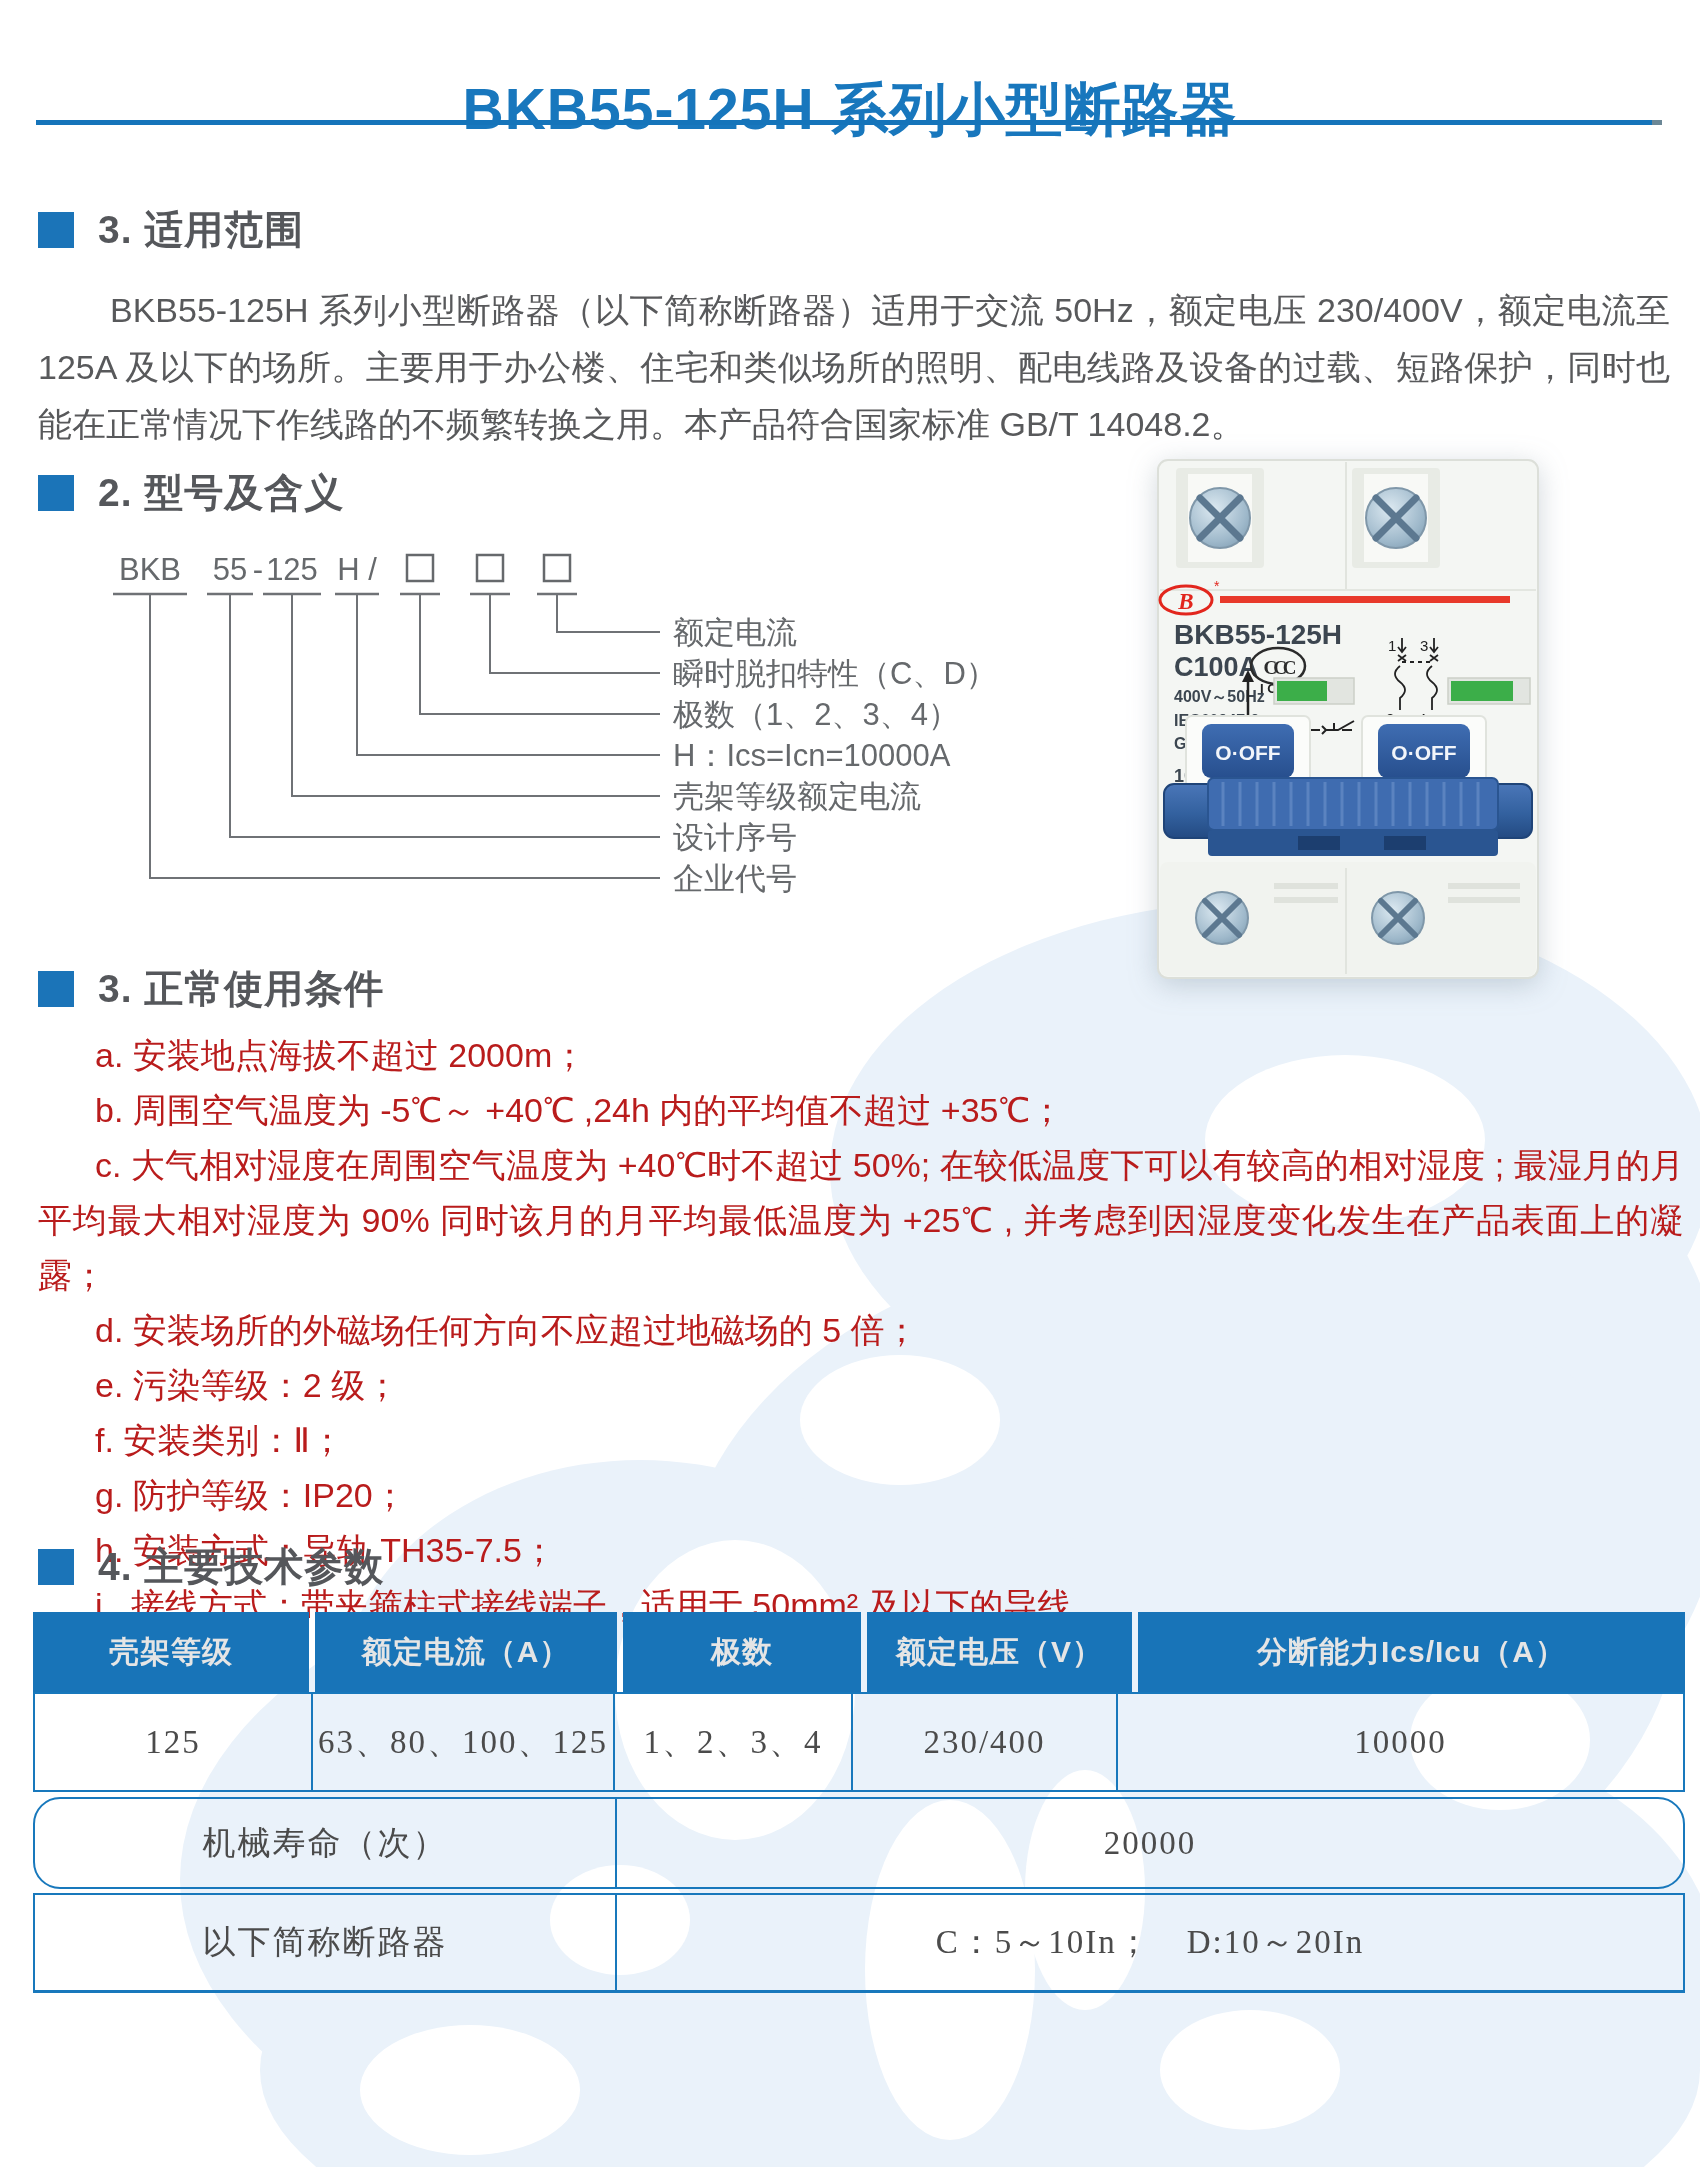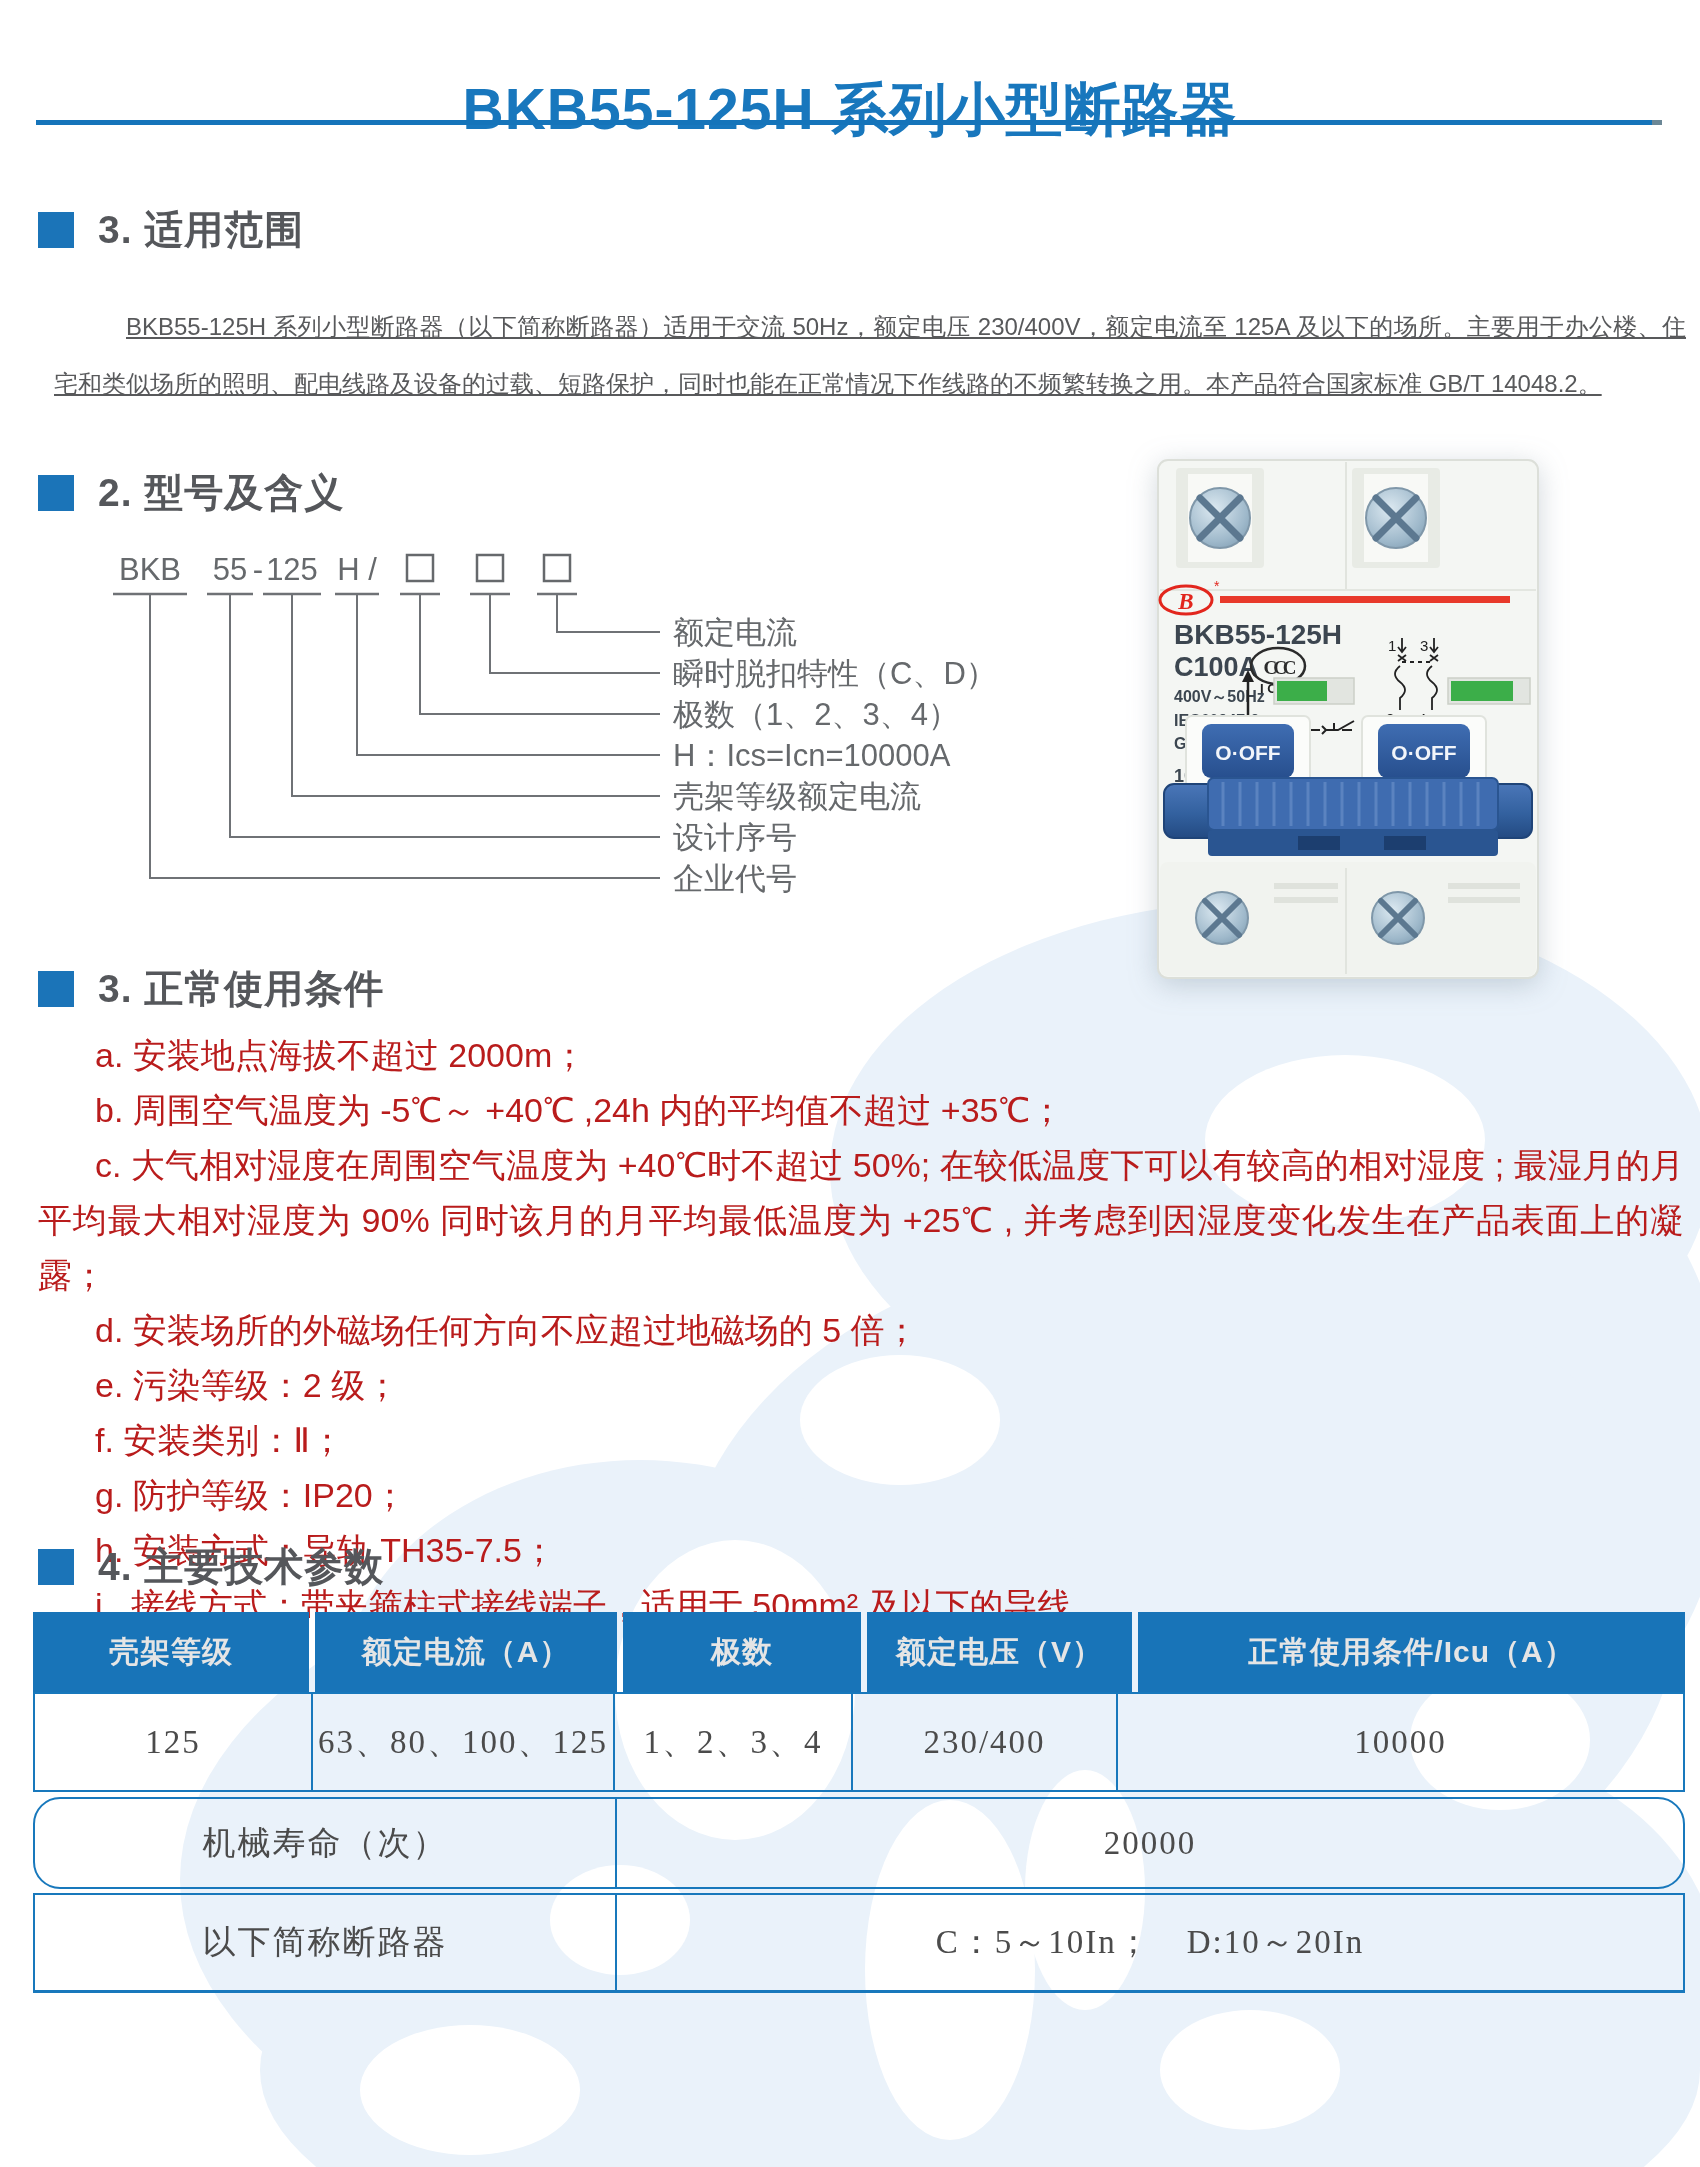--- a/index.html
+++ b/index.html
@@ -10,22 +10,22 @@
   
   .doc-title{position:absolute;left:0;top:34px;width:1700px;text-align:center;
              font-size:57px;font-weight:700;color:#1877BD;letter-spacing:1px;z-index:2;}
   .title-rule{position:absolute;left:36px;top:120px;width:1616px;height:5px;background:#1574BA;z-index:2;}
   .title-rule-cap{position:absolute;left:1652px;top:120px;width:10px;height:5px;background:#6b8796;z-index:2;}
   
   .sec-head{position:absolute;left:38px;display:flex;align-items:center;gap:24px;z-index:2;}
   .sec-square{width:36px;height:36px;background:#1B74B8;flex:0 0 auto;}
   .sec-title{font-size:39px;font-weight:700;color:#55575B;letter-spacing:1px;}
   
-  .para{position:absolute;left:38px;top:282px;width:1632px;font-size:24px;line-height:57px;
-        color:#58595B;text-align:justify;text-indent:72px;margin:16px;z-index:2;text-decoration:underline;}
+  .para{position:absolute;left:38px;top:282px;width:1632px;font-size:34px;line-height:57px;
+        color:#58595B;text-align:justify;text-indent:72px;margin:0;z-index:2;}
   .cond-list{position:absolute;left:38px;top:1028px;width:1646px;z-index:2;}
   .cond-list p{margin:0;font-size:34px;line-height:55px;color:#b91c1c;text-indent:57px;text-align:justify;}
   
   .model-diagram{position:absolute;left:95px;top:540px;z-index:2;}
   
   .breaker{position:absolute;left:1148px;top:448px;z-index:2;filter:drop-shadow(0 6px 14px rgba(90,110,130,.28));}
   
   .spec-table{position:absolute;left:33px;top:1612px;width:1652px;z-index:2;
               font-family:"Liberation Serif", serif;}
   .t-head{display:grid;grid-template-columns:276px 302px 238px 265px 1fr;column-gap:6px;height:80px;}
@@ -271,21 +271,21 @@
     <div class="sec-square"></div>
     <div class="sec-title">4. 主要技术参数</div>
   </div>
 
   <div class="spec-table">
     <div class="t-head">
       <div class="hcell">壳架等级</div>
       <div class="hcell">额定电流（A）</div>
       <div class="hcell">极数</div>
       <div class="hcell">额定电压（V）</div>
-      <div class="hcell">正常使用条件/Icu（A）</div>
+      <div class="hcell">分断能力Ics/Icu（A）</div>
     </div>
     <div class="t-row row1">
       <div class="cell">125</div>
       <div class="cell">63、80、100、125</div>
       <div class="cell">1、2、3、4</div>
       <div class="cell">230/400</div>
       <div class="cell">10000</div>
     </div>
     <div class="t-row row2">
       <div class="cell">机械寿命（次）</div>

